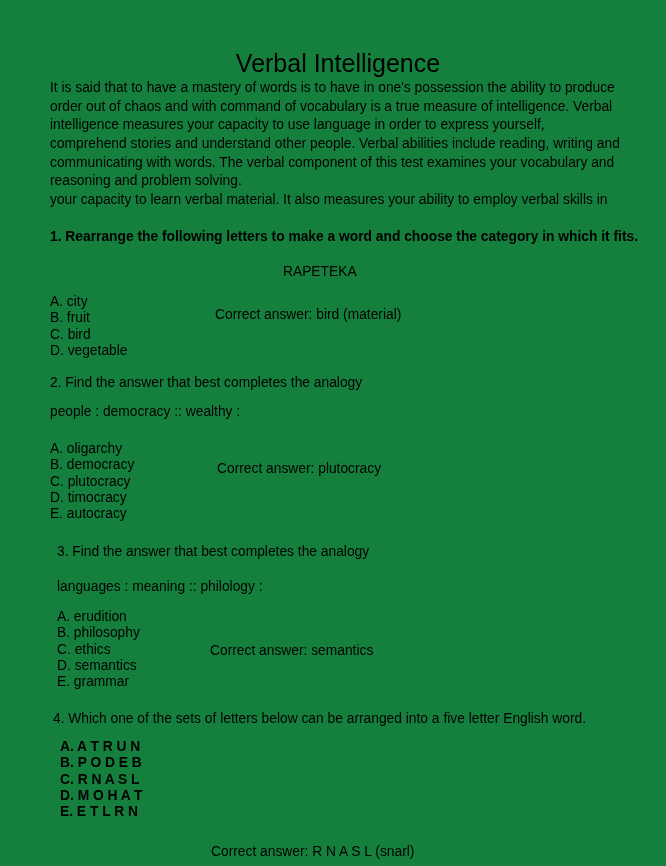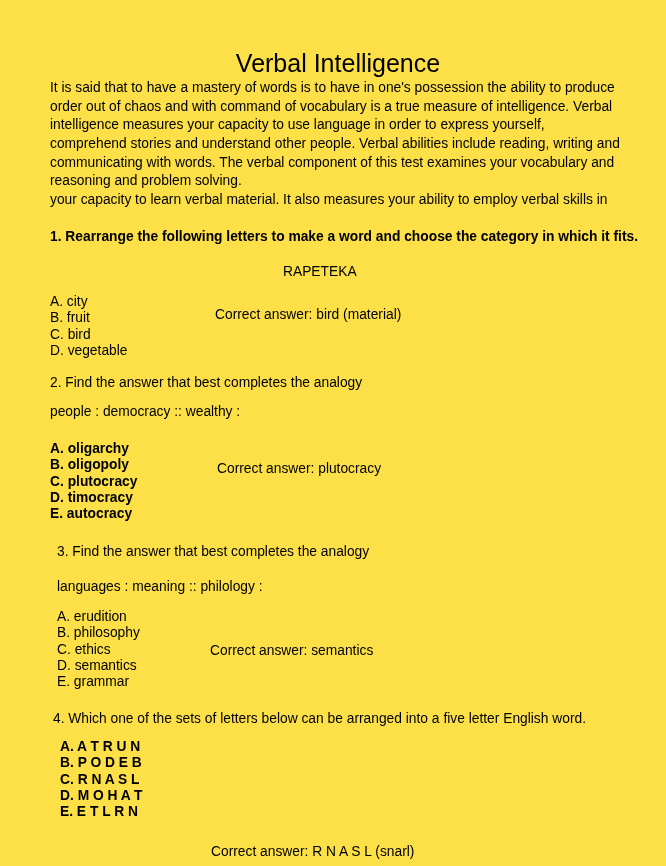--- a/index.html
+++ b/index.html
@@ -1,20 +1,20 @@
 <!DOCTYPE html>
 <html><head>
 <meta charset="utf-8">
 <style>
   html, body { margin: 0; padding: 0; background: #ffffff; }
   .page {
     position: relative;
     width: 666px;
     height: 866px;
-    background: #fde047;
+    background: #15803d;
     color: #000000;
     font-family: "Liberation Sans", sans-serif;
     font-size: 13.8px;
     overflow: hidden;
   }
   .doc-title {
     position: absolute;
     top: 32px;
     left: 50px;
     width: 576px;
@@ -37,21 +37,21 @@
   .q-answer { position: absolute; white-space: nowrap; line-height: 16.3px; }
 
   
   .q1 .q-prompt  { top: 229px; left: 50px; font-weight: bold; }
   .q1 .q-stimulus{ top: 264px; left: 283px; }
   .q1 .q-options { top: 294px; left: 50px; }
   .q1 .q-answer  { top: 307px; left: 215px; }
   
   .q2 .q-prompt  { top: 375px; left: 50px; }
   .q2 .q-stimulus{ top: 404px; left: 50px; }
-  .q2 .q-options { top: 441px; left: 50px; font-weight: bold; }
+  .q2 .q-options { top: 441px; left: 50px; }
   .q2 .q-answer  { top: 461px; left: 217px; }
   
   .q3 .q-prompt  { top: 544px; left: 57px; }
   .q3 .q-stimulus{ top: 579px; left: 57px; }
   .q3 .q-options { top: 609px; left: 57px; }
   .q3 .q-answer  { top: 643px; left: 210px; }
   
   .q4 .q-prompt  { top: 711px; left: 53px; }
   .q4 .q-options { top: 739px; left: 60px; font-weight: bold; }
   .q4 .q-answer  { top: 804px; left: 211px; margin-top: 40px; }
@@ -83,21 +83,21 @@
       <div class="opt">D. vegetable</div>
     </div>
     <div class="q-answer">Correct answer: bird (material)</div>
   </div>
 
   <div class="q2">
     <div class="q-prompt">2. Find the answer that best completes the analogy</div>
     <div class="q-stimulus">people : democracy :: wealthy :</div>
     <div class="q-options">
       <div class="opt">A. oligarchy</div>
-      <div class="opt">B. oligopoly</div>
+      <div class="opt">B. democracy</div>
       <div class="opt">C. plutocracy</div>
       <div class="opt">D. timocracy</div>
       <div class="opt">E. autocracy</div>
     </div>
     <div class="q-answer">Correct answer: plutocracy</div>
   </div>
 
   <div class="q3">
     <div class="q-prompt">3. Find the answer that best completes the analogy</div>
     <div class="q-stimulus">languages : meaning :: philology :</div>

